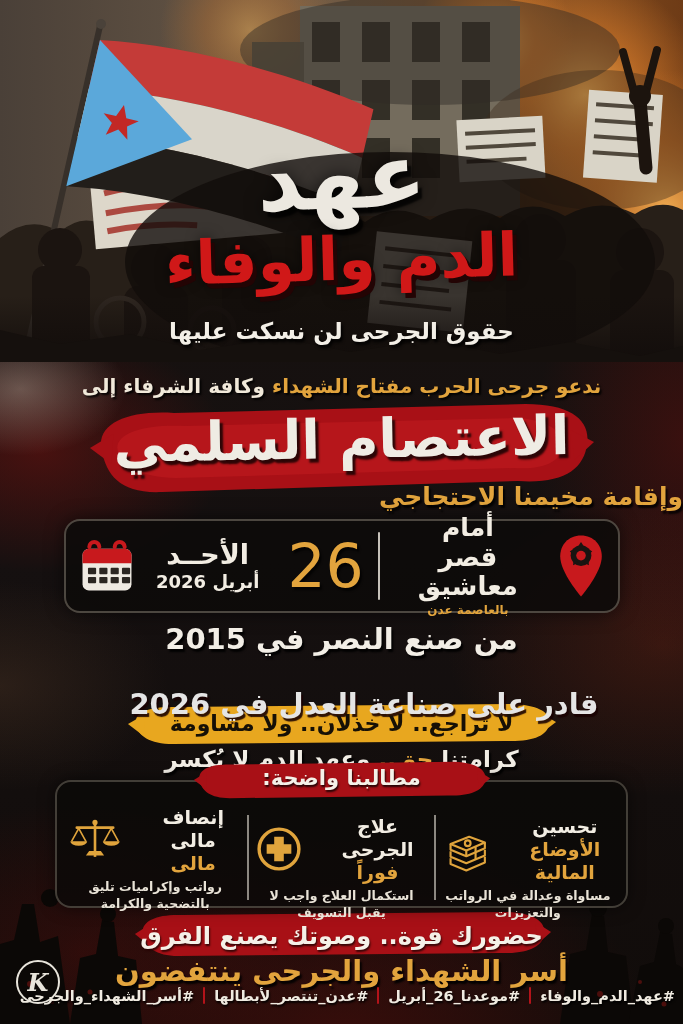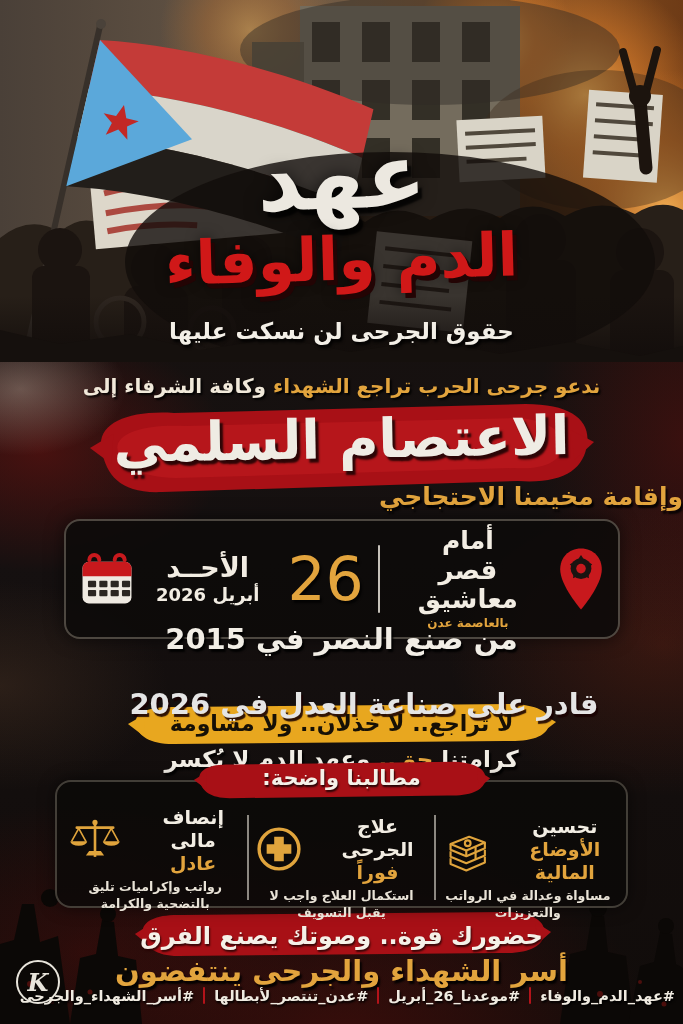--- a/index.html
+++ b/index.html
@@ -40,21 +40,21 @@
 
   .invite{top:374px;font-size:20px;font-weight:bold;text-shadow:2px 2px 2px rgba(0,0,0,.85);}
   .invite .gold{color:#e2a43d;} .invite .cream{color:#f1e9da;}
 
   .main-event{top:408px;font-size:54px;font-weight:bold;color:#efece4;
     text-shadow:3px 4px 2px rgba(20,2,2,.85);transform:rotate(-1deg);}
   .sub-event{top:482px;font-size:25px;font-weight:bold;color:#e2a43d;
     text-shadow:2px 3px 2px rgba(0,0,0,.85);text-align:right;}
 
   .datebox{
-    left:64px;top:519px;width:556px;height:120px;z-index:3;
+    left:64px;top:519px;width:556px;height:94px;z-index:3;
     background:rgba(13,10,9,.88);
     border:2px solid rgba(196,186,166,.35);border-radius:16px;
     display:flex;direction:rtl;align-items:center;box-sizing:border-box;
     padding:0 12px;gap:6px;
     box-shadow:0 0 18px rgba(0,0,0,.55);
   }
   .db-loc{flex:1.25;text-align:center;color:#f2ede3;font-weight:bold;line-height:1.15;}
   .db-loc .l1{font-size:25px;} .db-loc .l2{font-size:26px;}
   .db-loc .l3{font-size:12px;color:#e2a43d;margin-top:2px;}
   .db-div{width:2px;height:68px;background:rgba(245,240,230,.8);border-radius:2px;}
@@ -226,21 +226,21 @@
     <rect x="0" y="296" width="683" height="66" fill="url(#fadeBottom)"></rect>
     <path d="M0,330 L60,344 L130,334 L200,350 L280,338 L350,352 L430,340 L500,354 L570,342 L640,356 L683,346 L683,362 L0,362 Z" fill="#15100d"></path>
   </svg>
 
   <div class="abs ctr ar title1 z3">عهد</div>
   <div class="abs ctr ar title2 z3">الدم والوفاء</div>
   <div class="abs ctr ar subtitle z3">حقوق الجرحى لن نسكت عليها</div>
 
   <div class="abs ctr ar invite z3">
     <span class="gold">ندعو جرحى الحرب</span>
-    <span class="gold">تراجع الشهداء</span>
+    <span class="gold">مفتاح الشهداء</span>
     <span class="cream">وكافة الشرفاء إلى</span>
   </div>
 
   <svg class="abs z2" style="left:88px;top:398px;" width="508" height="100" viewBox="0 0 520 100" preserveAspectRatio="none">
     <path d="M14,52 C8,26 40,12 88,15 L448,6 C494,6 514,22 511,45 C508,72 486,86 440,83 L76,94 C34,96 19,78 14,52 Z" fill="#a81016"></path>
     <path d="M30,50 C30,34 60,26 100,28 L440,20 C470,22 488,34 486,48 C484,64 466,72 436,70 L90,80 C54,80 32,66 30,50 Z" fill="#c11b20" opacity="0.55"></path>
     <path d="M2,50 L26,36 L24,66 Z" fill="#a81016"></path>
     <path d="M518,44 L494,32 L498,62 Z" fill="#a81016"></path>
   </svg>
   <div class="abs ctr ar main-event z3">الاعتصام السلمي</div>
@@ -345,21 +345,21 @@
           <path d="M28,17 h14 v11 h11 v14 h-11 v11 h-14 v-11 h-11 v-14 h11 Z" fill="#e0a43c"></path>
         </svg>
       </div>
       <div class="d-desc">استكمال العلاج واجب لا يقبل التسويف</div>
     </div>
 
     <div class="demand-cell">
       <div class="d-titlerow">
         <div class="d-title">
           <span class="t1">إنصاف مالى</span>
-          <span class="t2">عادل</span>
+          <span class="t2">مالى</span>
         </div>
         <svg class="d-icon" width="52" height="52" viewBox="0 0 80 80">
           <g fill="#e0a43c">
             <circle cx="40" cy="13" r="4"></circle>
             <rect x="38" y="14" width="4" height="52"></rect>
             <rect x="10" y="19" width="60" height="4" rx="2"></rect>
             <path d="M26,64 h28 l-5,-7 h-18 Z"></path>
             <path d="M2,42 a13,7 0 0 0 26,0 Z"></path>
             <path d="M52,42 a13,7 0 0 0 26,0 Z"></path>
           </g>

